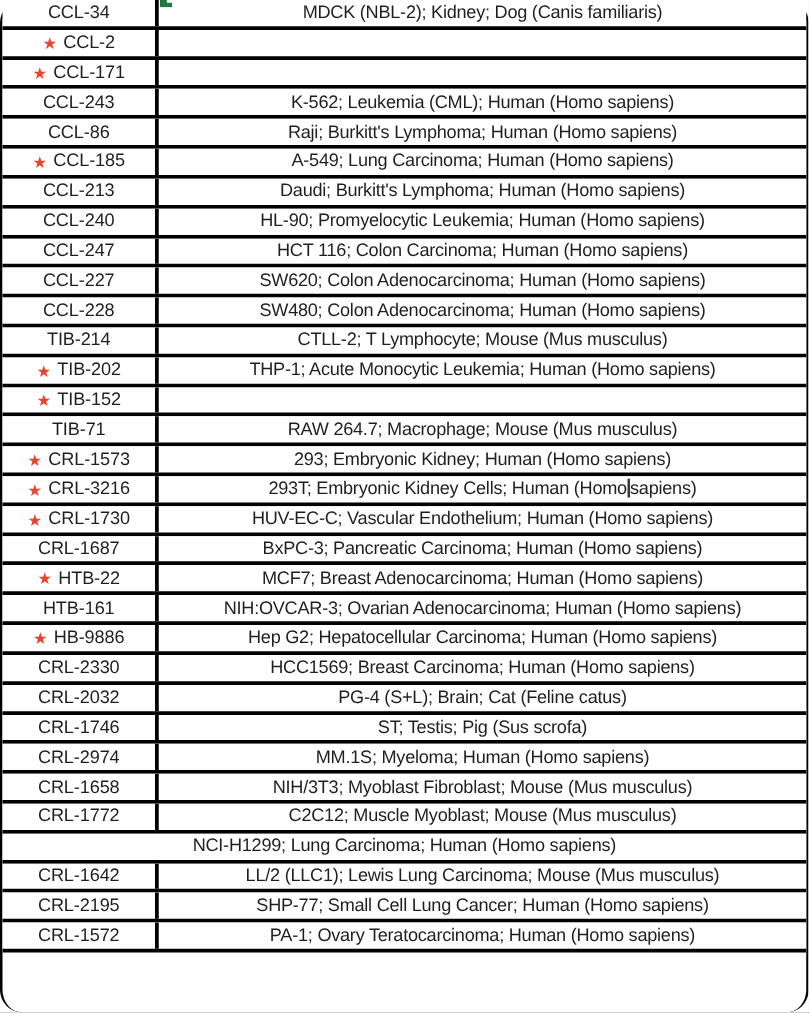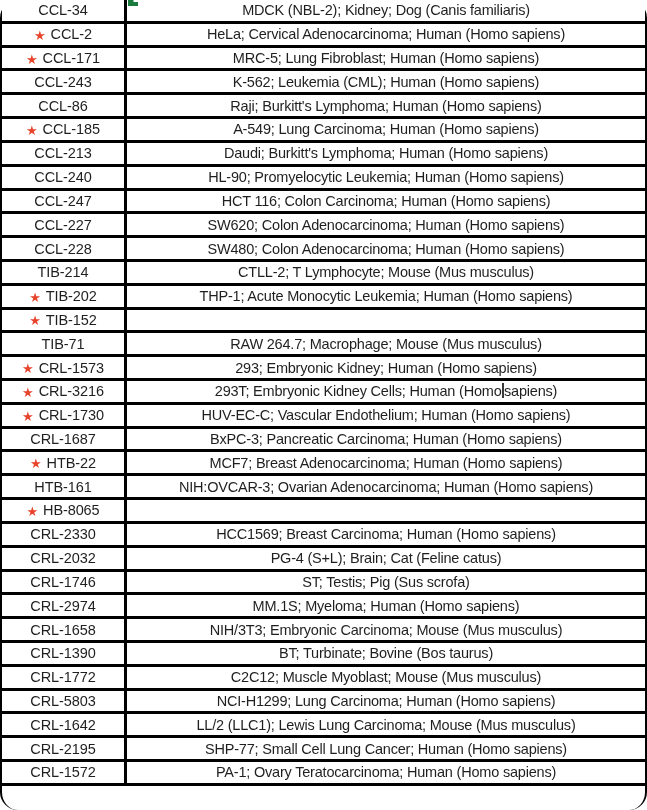--- a/index.html
+++ b/index.html
@@ -101,33 +101,27 @@
     <div class="cell-desc">
           <span class="desc-text">MDCK (NBL-2); Kidney; Dog (Canis familiaris)</span>
         </div>
   </div>
 
   <div class="row">
     <div class="cell-id">
       <span class="star">★</span>
       <span class="id-text">CCL-2</span>
     </div>
-    <div class="cell-desc">
-          <span class="desc-text">HeLa; Cervical Adenocarcinoma; Human (Homo sapiens)</span>
-        </div>
   </div>
 
   <div class="row">
     <div class="cell-id">
       <span class="star">★</span>
       <span class="id-text">CCL-171</span>
     </div>
-    <div class="cell-desc">
-          <span class="desc-text">MRC-5; Lung Fibroblast; Human (Homo sapiens)</span>
-        </div>
   </div>
 
   <div class="row">
     <div class="cell-id">
 
       <span class="id-text">CCL-243</span>
     </div>
     <div class="cell-desc">
           <span class="desc-text">K-562; Leukemia (CML); Human (Homo sapiens)</span>
         </div>
@@ -298,22 +292,25 @@
       <span class="id-text">HTB-161</span>
     </div>
     <div class="cell-desc">
           <span class="desc-text">NIH:OVCAR-3; Ovarian Adenocarcinoma; Human (Homo sapiens)</span>
         </div>
   </div>
 
   <div class="row">
     <div class="cell-id">
       <span class="star">★</span>
-      <span class="id-text">HB-8065</span>
-    </div>
+      <span class="id-text">HB-9886</span>
+    </div>
+    <div class="cell-desc">
+          <span class="desc-text">Hep G2; Hepatocellular Carcinoma; Human (Homo sapiens)</span>
+        </div>
   </div>
 
   <div class="row">
     <div class="cell-id">
 
       <span class="id-text">CRL-2330</span>
     </div>
     <div class="cell-desc">
           <span class="desc-text">HCC1569; Breast Carcinoma; Human (Homo sapiens)</span>
         </div>
@@ -348,50 +345,37 @@
           <span class="desc-text">MM.1S; Myeloma; Human (Homo sapiens)</span>
         </div>
   </div>
 
   <div class="row">
     <div class="cell-id">
 
       <span class="id-text">CRL-1658</span>
     </div>
     <div class="cell-desc">
-          <span class="desc-text">NIH/3T3; Embryonic Carcinoma; Mouse (Mus musculus)</span>
-        </div>
-  </div>
-
-  <div class="row">
-    <div class="cell-id">
-
-      <span class="id-text">CRL-1390</span>
-    </div>
-    <div class="cell-desc">
-          <span class="desc-text">BT; Turbinate; Bovine (Bos taurus)</span>
-        </div>
-  </div>
+          <span class="desc-text">NIH/3T3; Myoblast Fibroblast; Mouse (Mus musculus)</span>
+        </div>
+  </div>
+
 
   <div class="row">
     <div class="cell-id">
 
       <span class="id-text">CRL-1772</span>
     </div>
     <div class="cell-desc">
           <span class="desc-text">C2C12; Muscle Myoblast; Mouse (Mus musculus)</span>
         </div>
   </div>
 
 
   <div class="row">
-    <div class="cell-id">
-
-      <span class="id-text">CRL-5803</span>
-    </div>
     <div class="cell-desc">
           <span class="desc-text">NCI-H1299; Lung Carcinoma; Human (Homo sapiens)</span>
         </div>
   </div>
 
   <div class="row">
     <div class="cell-id">
 
       <span class="id-text">CRL-1642</span>
     </div>

